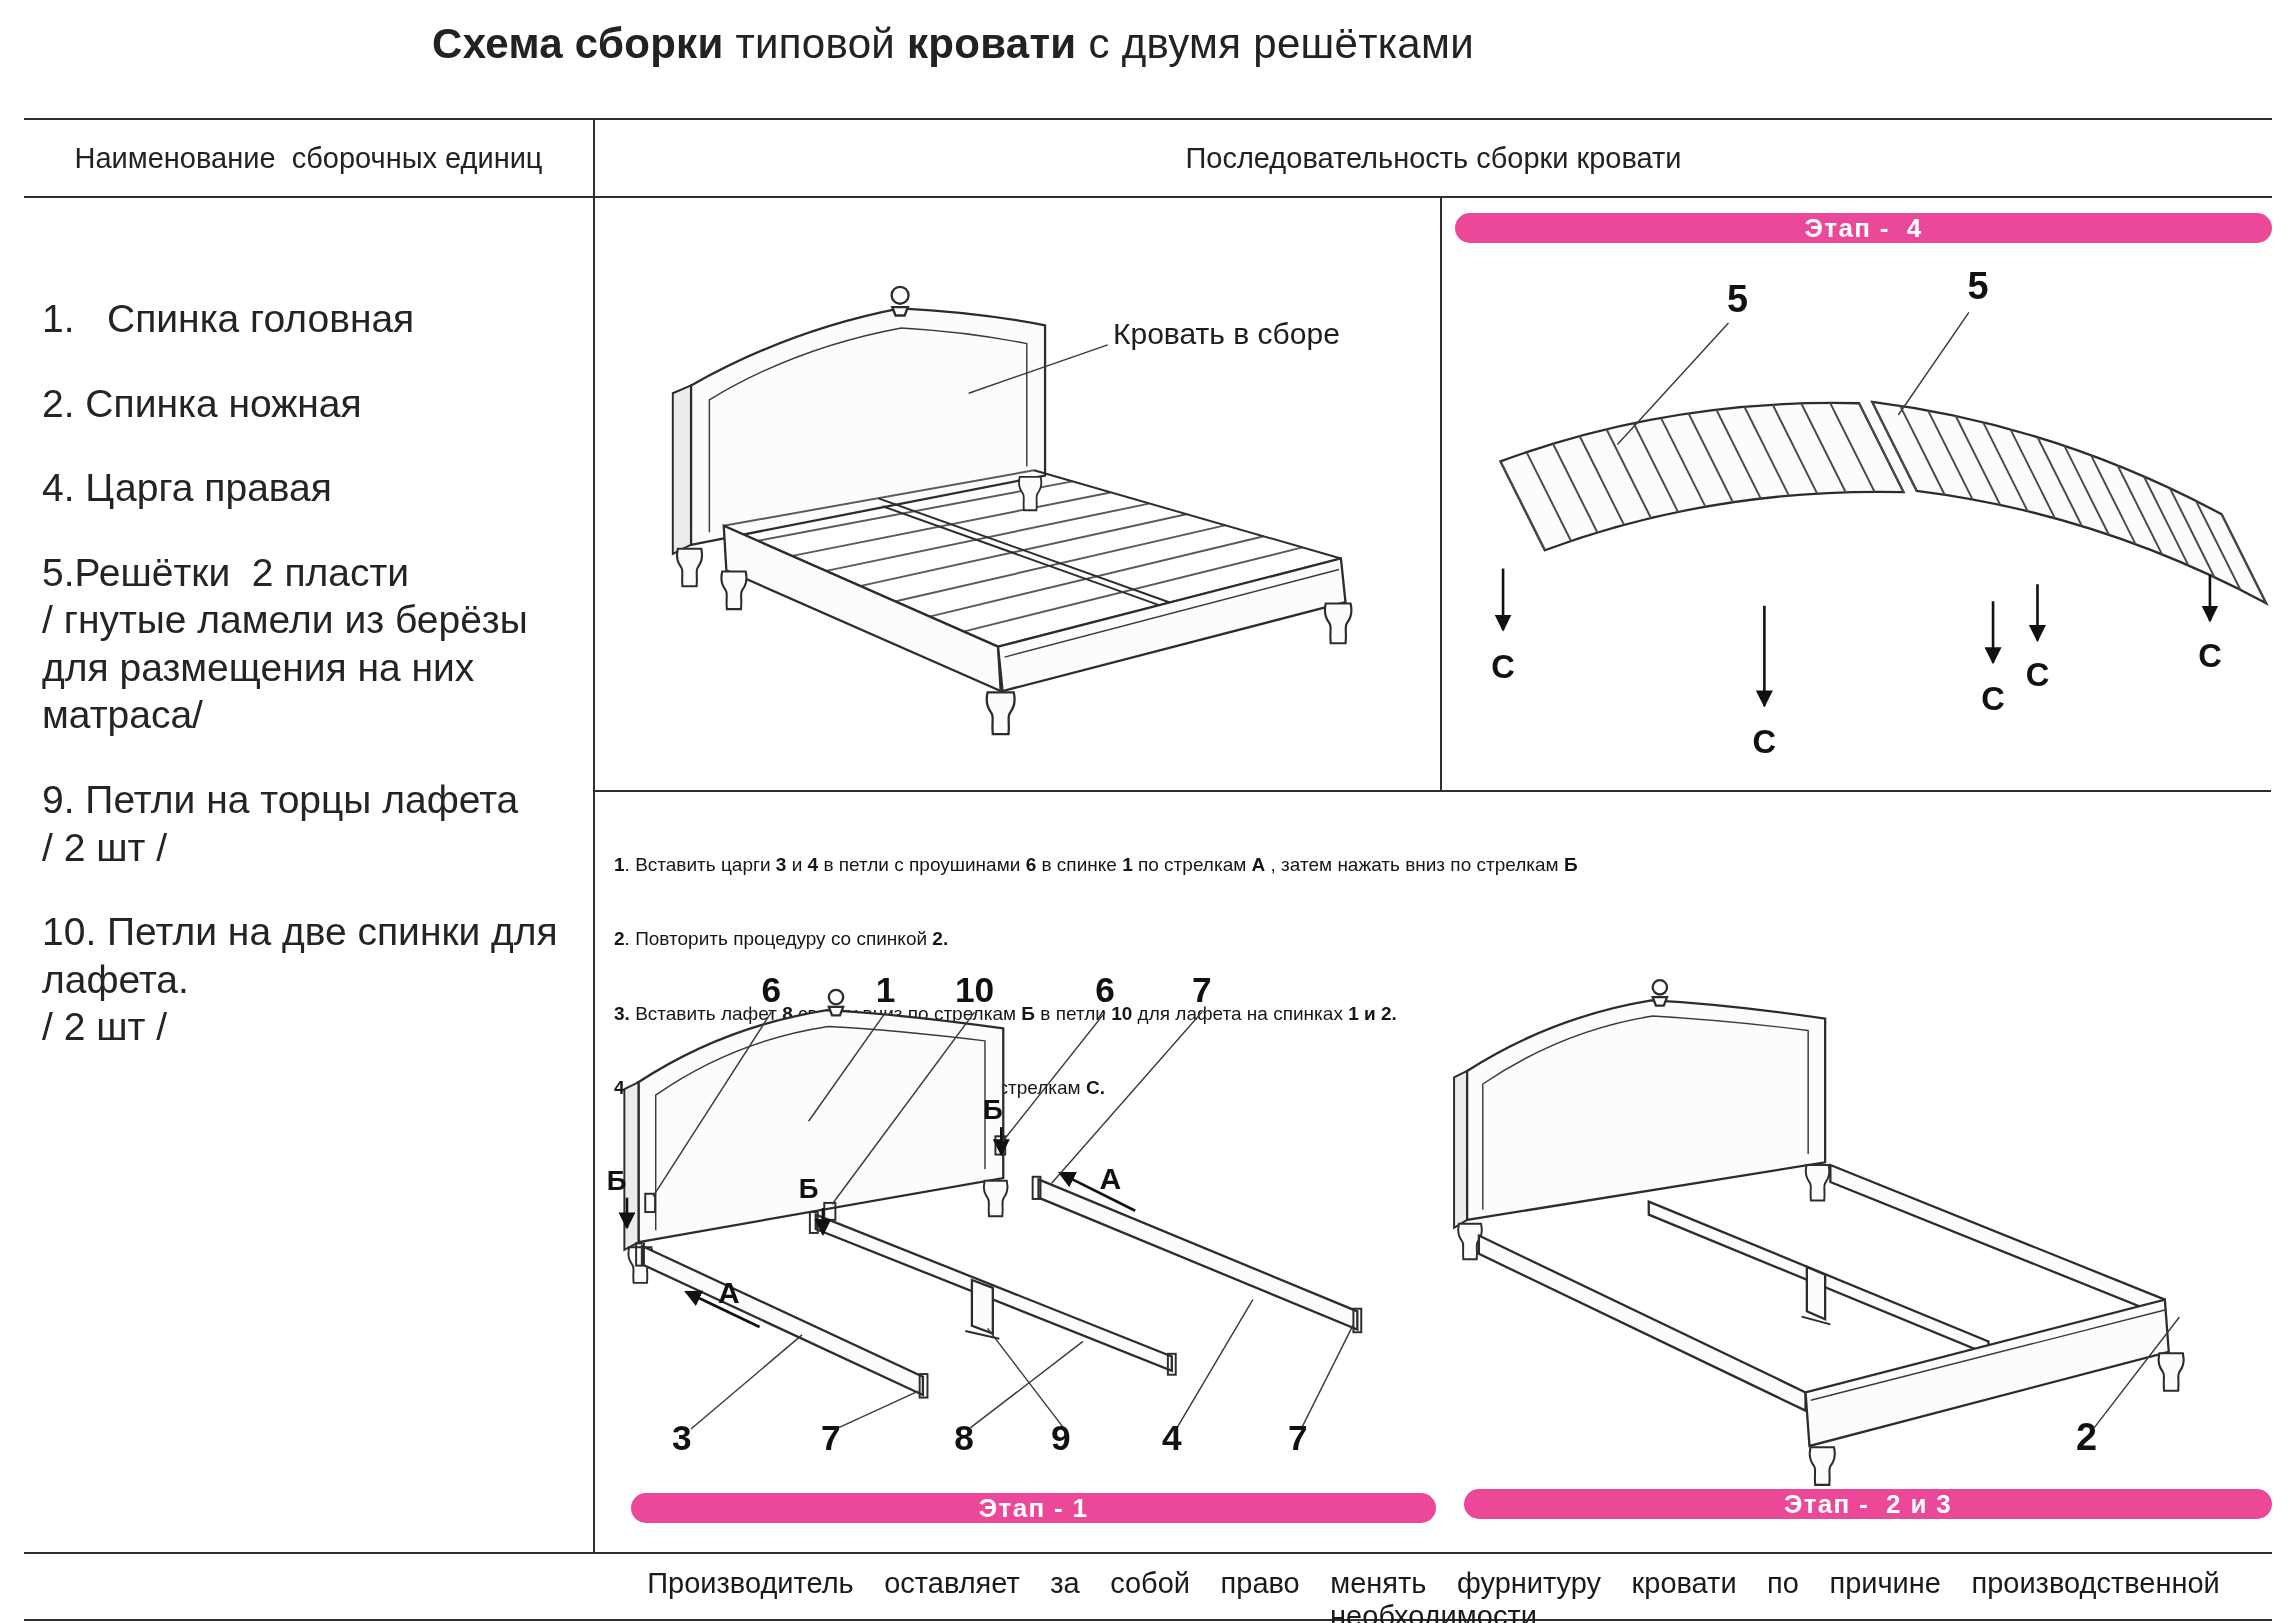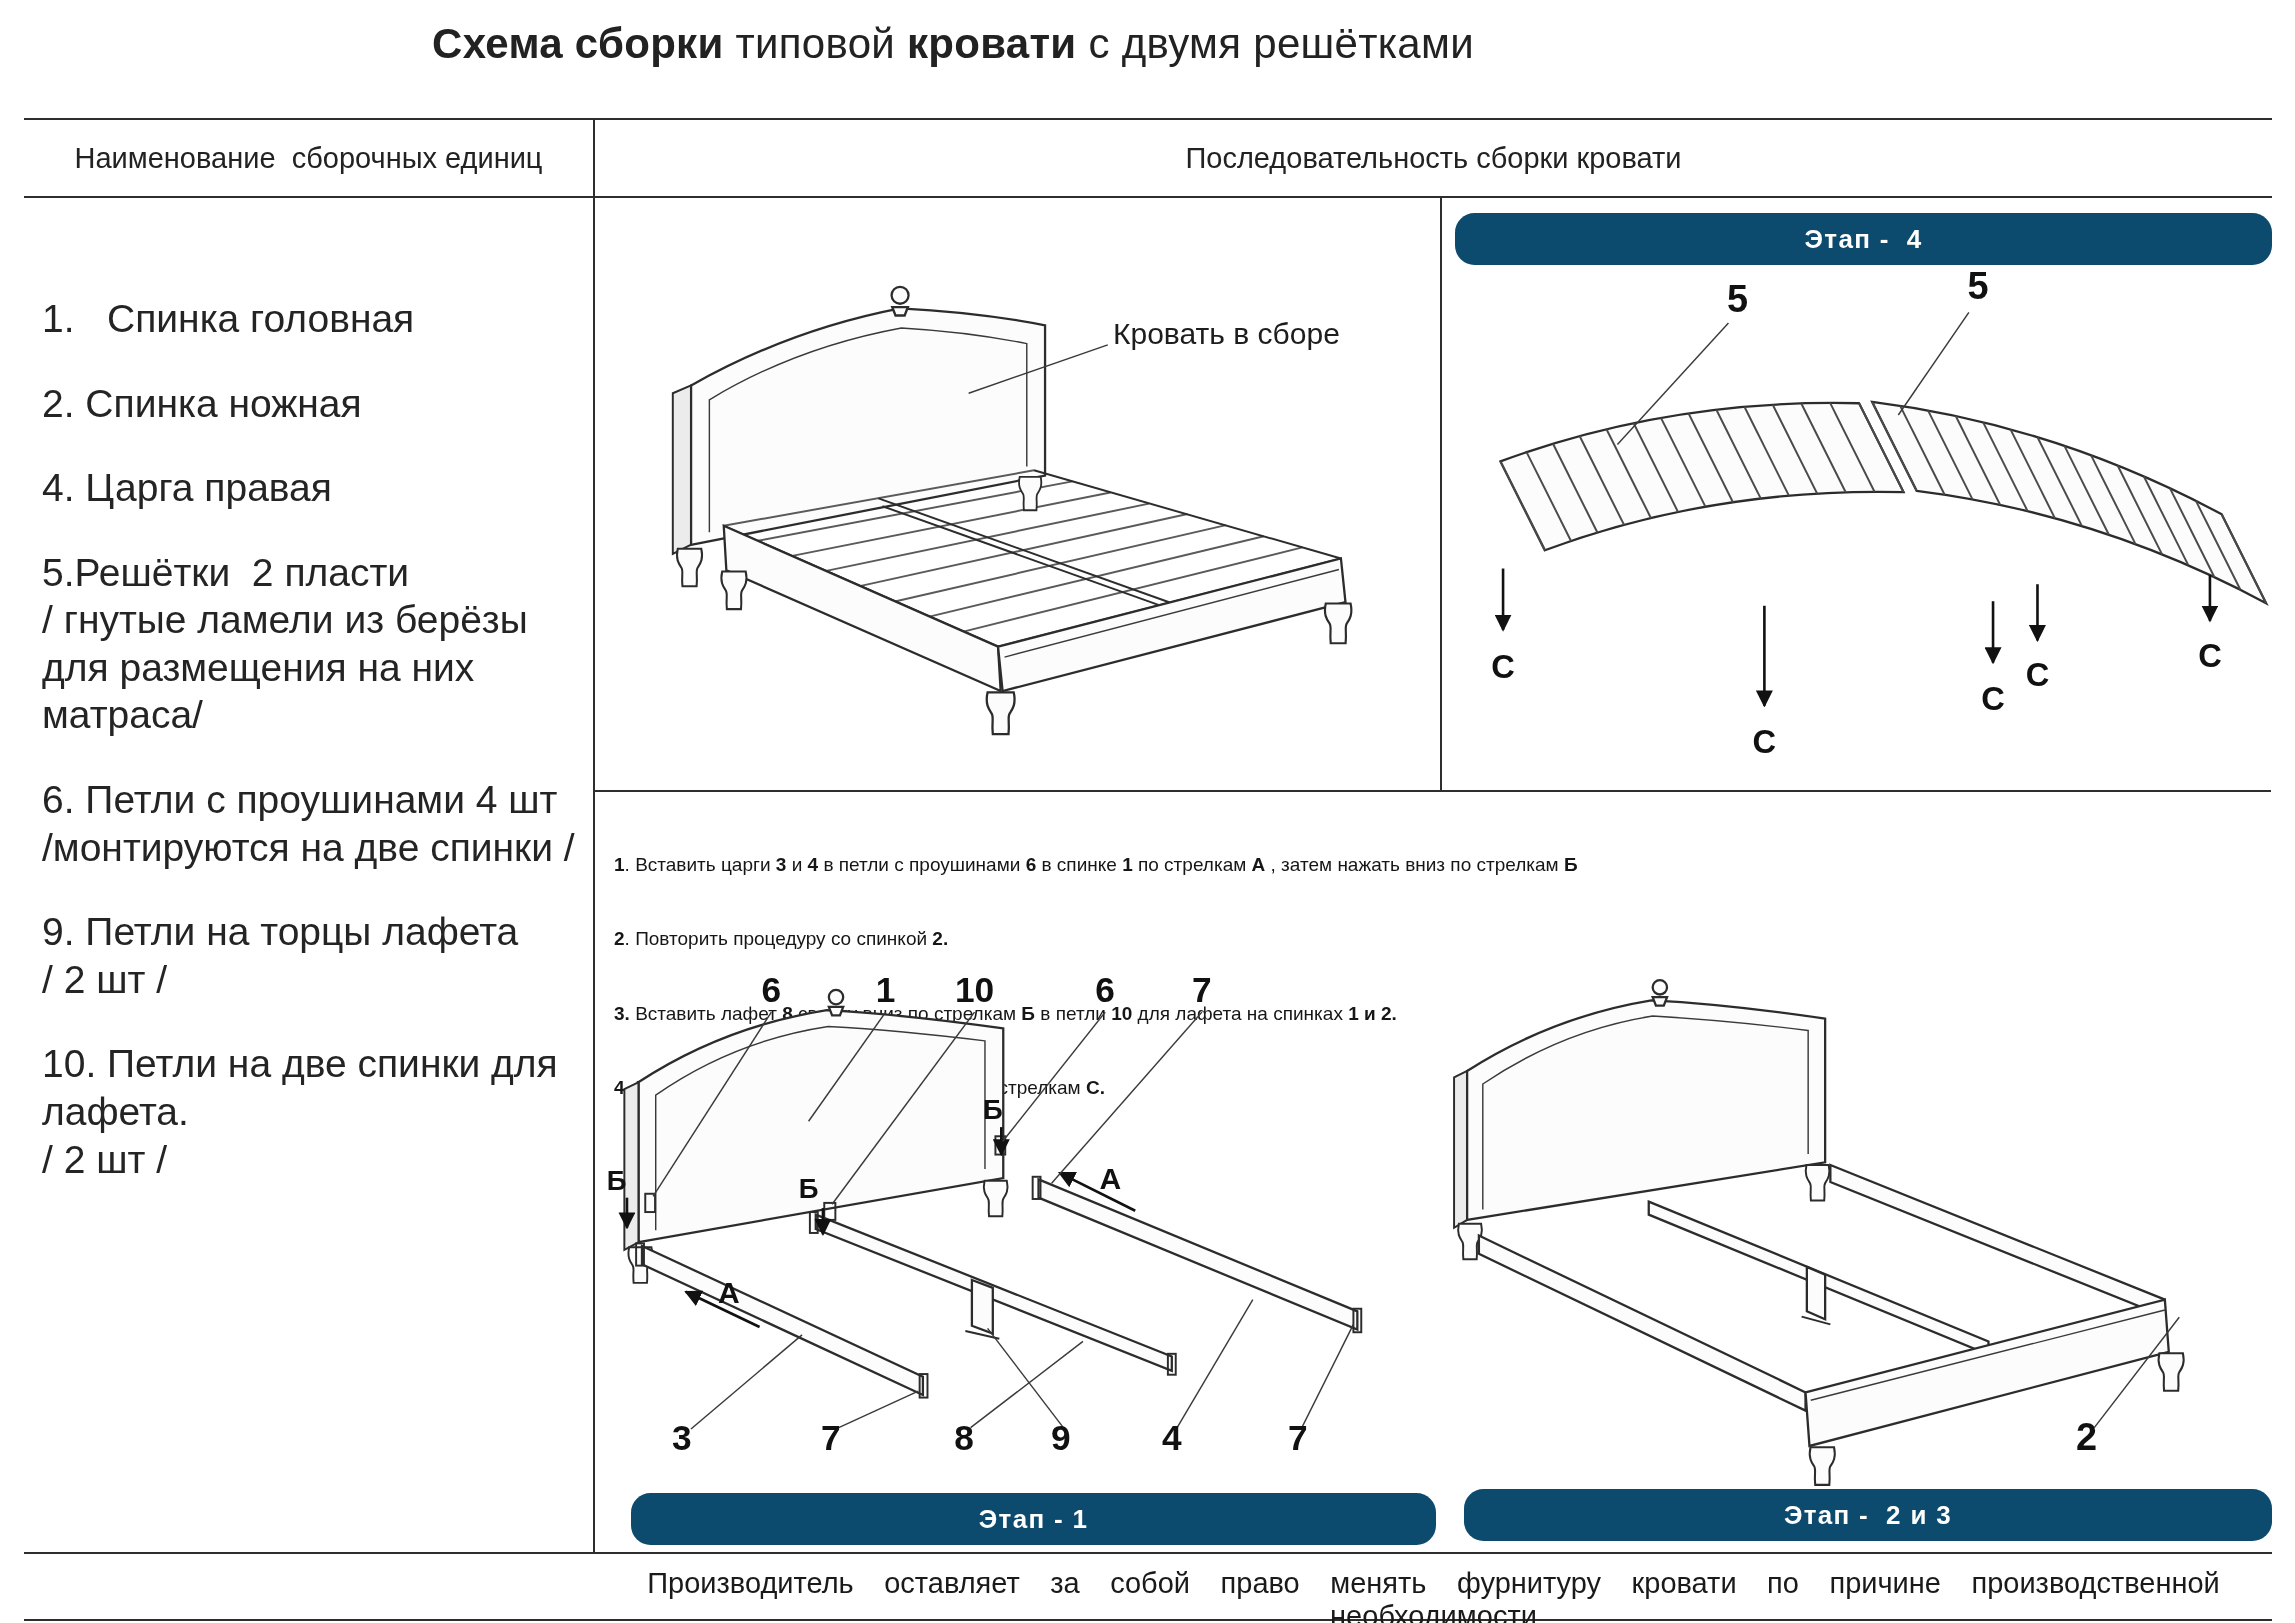--- a/index.html
+++ b/index.html
@@ -19,21 +19,21 @@
        justify-content:center;font-size:29px;color:#222;white-space:pre}
   #hdr-left{left:23.5px;width:570px}
   #hdr-right{left:595px;width:1677px}
   
   #parts{position:absolute;left:42px;top:295px;width:545px;display:flex;flex-direction:column;
          gap:37px;font-size:39px;line-height:1.22;white-space:pre-wrap;color:#242424}
   
   #instructions{position:absolute;left:614px;top:804px;width:1663px;font-size:19px;
                 line-height:1.3;color:#161616;white-space:pre-wrap}
   
-  .banner{position:absolute;height:52px;background:#0c4a6e;border-radius:19.6px;color:#fff;
+  .banner{position:absolute;height:30px;background:#ec4899;border-radius:19.6px;color:#fff;
           display:flex;align-items:center;justify-content:center;font-size:26px;
           font-weight:600;letter-spacing:1.3px;white-space:pre}
   #banner-stage4{left:1455px;top:213px;width:817px}
   #banner-stage1{left:631px;top:1493px;width:805px}
   #banner-stage23{left:1464px;top:1489px;width:808px}
   
   #footer{position:absolute;left:595px;top:1567px;width:1677px;text-align:center;
           font-size:29px;word-spacing:7.2px;color:#1a1a1a;white-space:pre-wrap}
   
   svg{position:absolute;overflow:visible}
@@ -63,22 +63,20 @@
 <div class="hdr" id="hdr-left">Наименование  сборочных единиц</div>
 <div class="hdr" id="hdr-right">Последовательность сборки кровати</div>
 
 <div id="parts">
   <div>1.   Спинка головная</div>
   <div>2. Спинка ножная</div>
   <div>4. Царга правая</div>
   <div>5.Решётки  2 пласти
 / гнутые ламели из берёзы
 для размещения на них матраса/</div>
-  <div>6. Петли с проушинами 4 шт
-/монтируются на две спинки /</div>
   <div>9. Петли на торцы лафета
 / 2 шт /</div>
   <div>10. Петли на две спинки для лафета.
 / 2 шт /</div>
 </div>
 
 <svg id="svg-bed" style="left:593px;top:196px" width="846" height="593" viewBox="0 0 1295 908">
   <defs>
     <path id="footP" d="M4,0 L44,0 C48,18 42,26 38,32 C34,38 38,44 36,64 L12,64 C10,44 14,38 10,32 C6,26 0,18 4,0 Z"></path>
   </defs>

